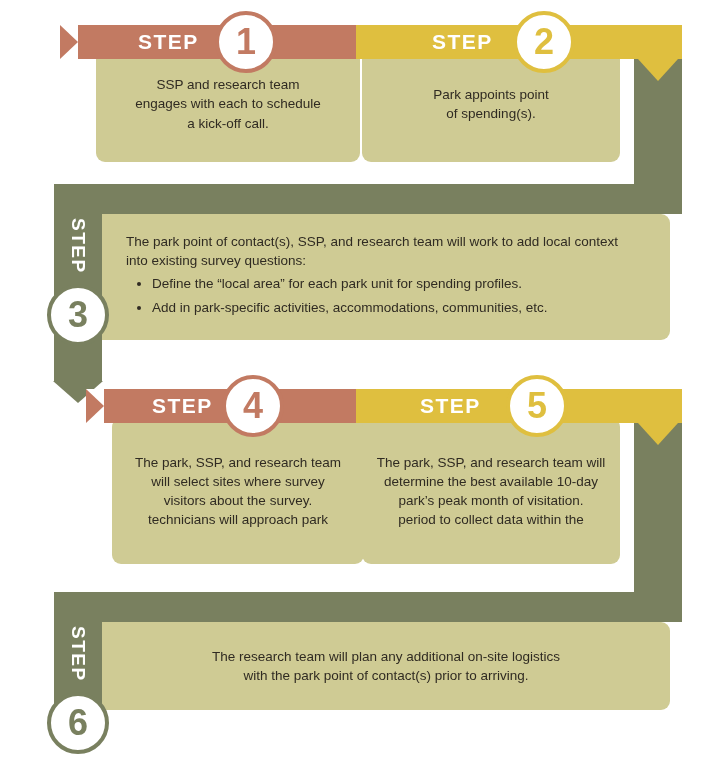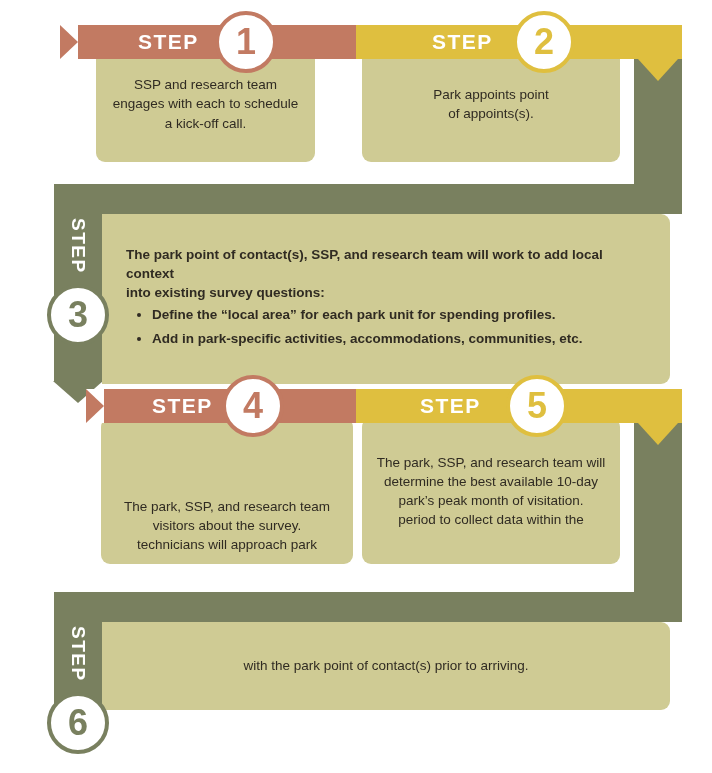--- a/index.html
+++ b/index.html
@@ -142,32 +142,32 @@
 
   <div class="green-bar" style="left:54px; top:184px; width:48px; height:198px;"></div>
   <div class="green-down-point" style="left:53px; top:381px;"></div>
 
   <div class="green-bar" style="left:634px; top:414px; width:48px; height:182px;"></div>
 
   <div class="green-bar" style="left:54px; top:592px; width:628px; height:30px;"></div>
 
   <div class="green-bar" style="left:54px; top:592px; width:48px; height:126px;"></div>
 
-  <div class="card" style="left:96px; top:46px; width:219px; height:116px;">
+  <div class="card" style="left:96px; top:46px; width:264px; height:116px;">
     <div>
       <span class="body-text">SSP and research team</span>
       <span class="body-text">engages with each to schedule</span>
       <span class="body-text">a kick-off call.</span>
     </div>
   </div>
 
   <div class="card" style="left:362px; top:46px; width:258px; height:116px;justify-content:center;">
     <div>
       <span class="body-text">Park appoints point</span>
-      <span class="body-text">of appoints(s).</span>
+      <span class="body-text">of spending(s).</span>
     </div>
   </div>
 
   <div class="ribbon ribbon-red" style="left:60px; top:25px; width:296px;">
     <div class="bar"></div>
     <div class="notch-left"></div>
     <div class="point-right"></div>
     <div class="ribbon-label" style="left:78px; top:5px;">STEP</div>
   </div>
 
@@ -178,40 +178,41 @@
 
   <div class="notch-down" style="left:638px; top:59px;"></div>
 
   <div class="circle circle-red" style="left:215px; top:11px;">
     <span>1</span>
   </div>
   <div class="circle circle-yellow" style="left:513px; top:11px;">
     <span>2</span>
   </div>
 
-  <div class="card square-left left-align" style="left:102px; top:214px; width:568px; height:170px; padding:8px 24px;font-weight:bold;">
+  <div class="card square-left left-align" style="left:102px; top:214px; width:568px; height:126px; padding:8px 24px;">
     <div>
       <span class="body-text">The park point of contact(s), SSP, and research team will work to add local context</span>
       <span class="body-text">into existing survey questions:</span>
       <ul class="bullets">
         <li>Define the “local area” for each park unit for spending profiles.</li>
         <li>Add in park-specific activities, accommodations, communities, etc.</li>
       </ul>
     </div>
   </div>
 
   <div class="vbar-label" style="left:67px; top:218px;">STEP</div>
 
   <div class="circle circle-green" style="left:47px; top:284px;">
     <span>3</span>
   </div>
 
-  <div class="card" style="left:101px; top:418px; width:252px; height:146px;align-items:flex-end;">
+  <div class="card" style="left:112px; top:418px; width:252px; height:146px;">
     <div>
       <span class="body-text">The park, SSP, and research team</span>
+      <span class="body-text">will select sites where survey</span>
       <span class="body-text">visitors about the survey.</span>
       <span class="body-text">technicians will approach park</span>
     </div>
   </div>
 
   <div class="card" style="left:362px; top:418px; width:258px; height:146px;text-align:center;">
     <div>
       <span class="body-text">The park, SSP, and research team will</span>
       <span class="body-text">determine the best available 10-day</span>
       <span class="body-text">park’s peak month of visitation.</span>
@@ -234,20 +235,21 @@
 
   <div class="circle circle-red" style="left:222px; top:375px;">
     <span>4</span>
   </div>
   <div class="circle circle-yellow" style="left:506px; top:375px;">
     <span>5</span>
   </div>
 
   <div class="card square-left" style="left:102px; top:622px; width:568px; height:88px;">
     <div>
+      <span class="body-text">The research team will plan any additional on-site logistics</span>
       <span class="body-text">with the park point of contact(s) prior to arriving.</span>
     </div>
   </div>
 
   <div class="vbar-label" style="left:67px; top:626px;">STEP</div>
 
   <div class="circle circle-green" style="left:47px; top:692px;">
     <span>6</span>
   </div>
 

